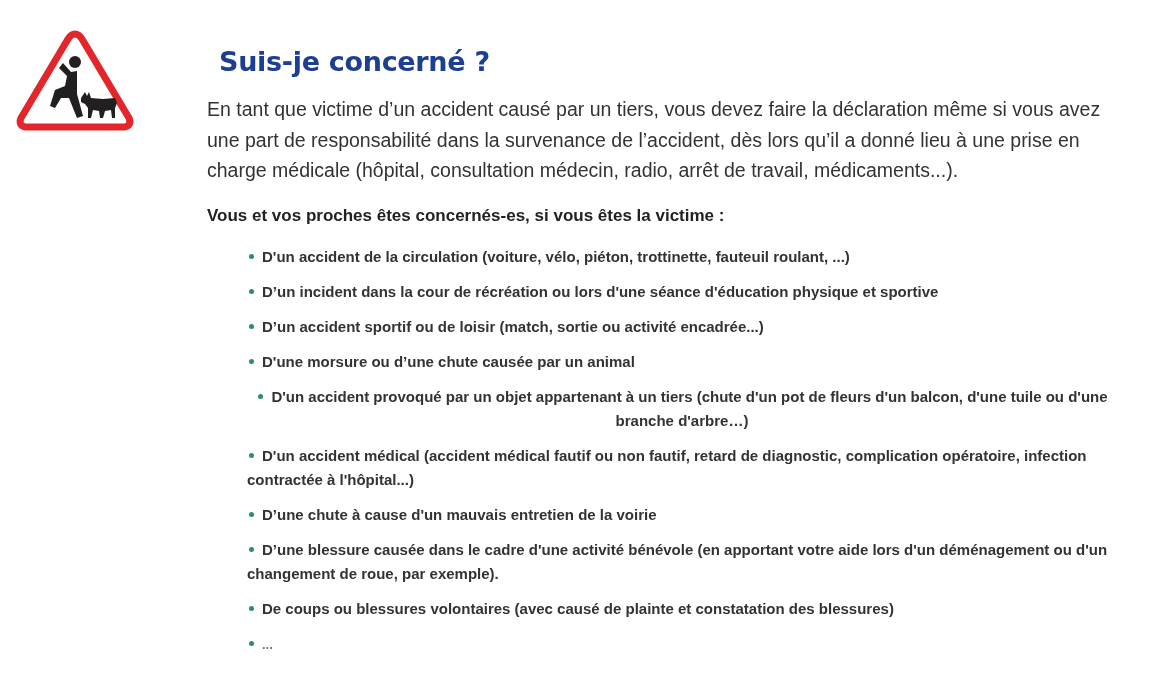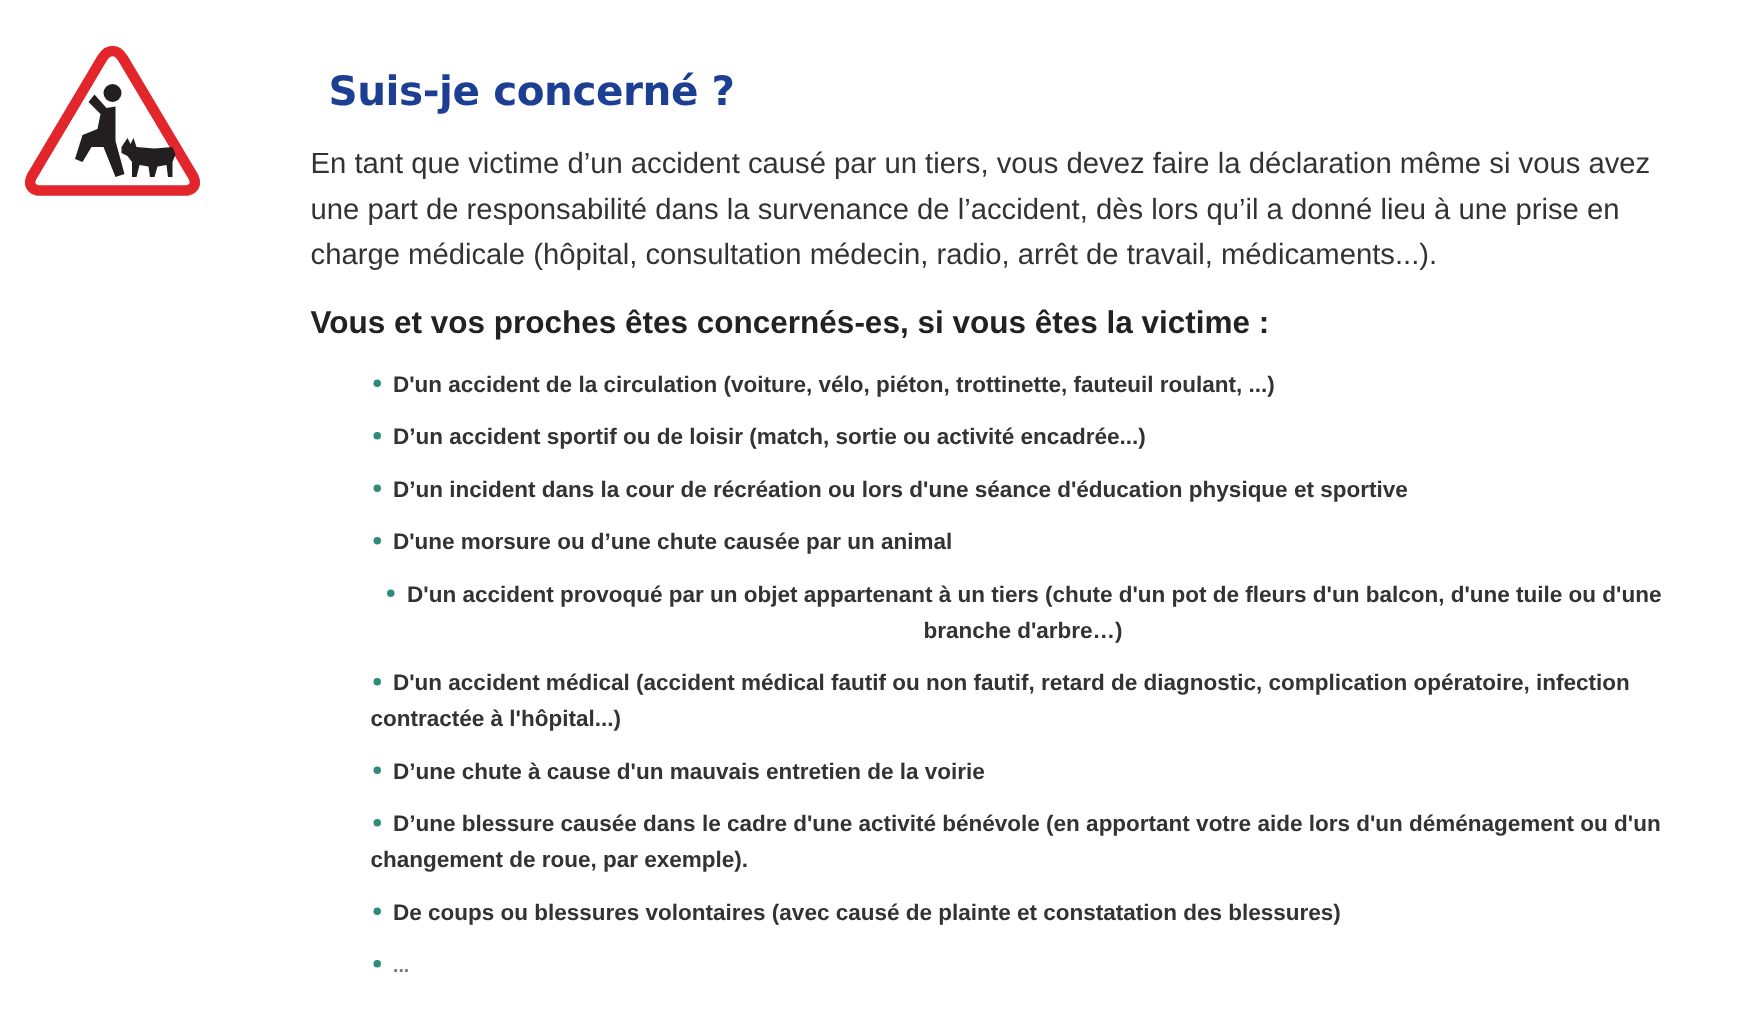--- a/index.html
+++ b/index.html
@@ -39,21 +39,21 @@
       height: 40px;
     }
     .intro {
       margin: 10px 0 0 0;
       font-size: 19.5px;
       line-height: 30.5px;
       color: #333333;
     }
     .subhead {
       margin: 20px 0 12px 0;
-      font-size: 21px;
+      font-size: 17px;
       font-weight: bold;
       color: #222222;
       line-height: 20px;
     }
     .list {
       list-style: none;
       margin: 19px 0 0 0;
       padding: 0 0 0 40px;
     }
     .list li {
@@ -97,22 +97,22 @@
     <path d="M66 70 L70 64 L72 68 L74 64 L76 70 L88 71 L100 70 L102 75 L100 80 L100 90 L97 90 L96 82 L90 83 L88 90 L85 90 L84 83 L78 82 L76 90 L73 90 L73 80 L70 76 L66 74 Z" fill="#231f20"></path>
   </svg>
 </div>
 
 <div class="content">
   <h2 class="title">Suis-je concerné ?</h2>
   <p class="intro">En tant que victime d’un accident causé par un tiers, vous devez faire la déclaration même si vous avez une part de responsabilité dans la survenance de l’accident, dès lors qu’il a donné lieu à une prise en charge médicale (hôpital, consultation médecin, radio, arrêt de travail, médicaments...).</p>
   <p class="subhead">Vous et vos proches êtes concernés-es, si vous êtes la victime :</p>
   <ul class="list">
     <li><span class="bullet"></span><span>D'un accident de la circulation (voiture, vélo, piéton, trottinette, fauteuil roulant, ...)</span></li>
+    <li><span class="bullet"></span><span>D’un incident dans la cour de récréation ou lors d'une séance d'éducation physique et sportive</span></li>
     <li><span class="bullet"></span><span>D’un accident sportif ou de loisir (match, sortie ou activité encadrée...)</span></li>
-    <li><span class="bullet"></span><span>D’un incident dans la cour de récréation ou lors d'une séance d'éducation physique et sportive</span></li>
     <li><span class="bullet"></span><span>D'une morsure ou d’une chute causée par un animal</span></li>
     <li style="margin-left:-40px;padding-left:40px;text-indent:-40px;width:870px;text-align:center;"><span style="display:inline-block;width:40px;text-indent:0;"></span><span class="bullet" style="text-indent:0;"></span><span>D'un accident provoqué par un objet appartenant à un tiers (chute d'un pot de fleurs d'un balcon, d'une tuile ou d'une branche d'arbre…)</span></li>
     <li><span class="bullet"></span><span>D'un accident médical (accident médical fautif ou non fautif, retard de diagnostic, complication opératoire, infection contractée à l'hôpital...)</span></li>
     <li><span class="bullet"></span><span>D’une chute à cause d'un mauvais entretien de la voirie</span></li>
     <li><span class="bullet"></span><span>D’une blessure causée dans le cadre d'une activité bénévole (en apportant votre aide lors d'un déménagement ou d'un changement de roue, par exemple).</span></li>
     <li><span class="bullet"></span><span>De coups ou blessures volontaires (avec causé de plainte et constatation des blessures)</span></li>
     <li><span class="bullet"></span><span class="ellipsis">...</span></li>
   </ul>
 </div>
 

